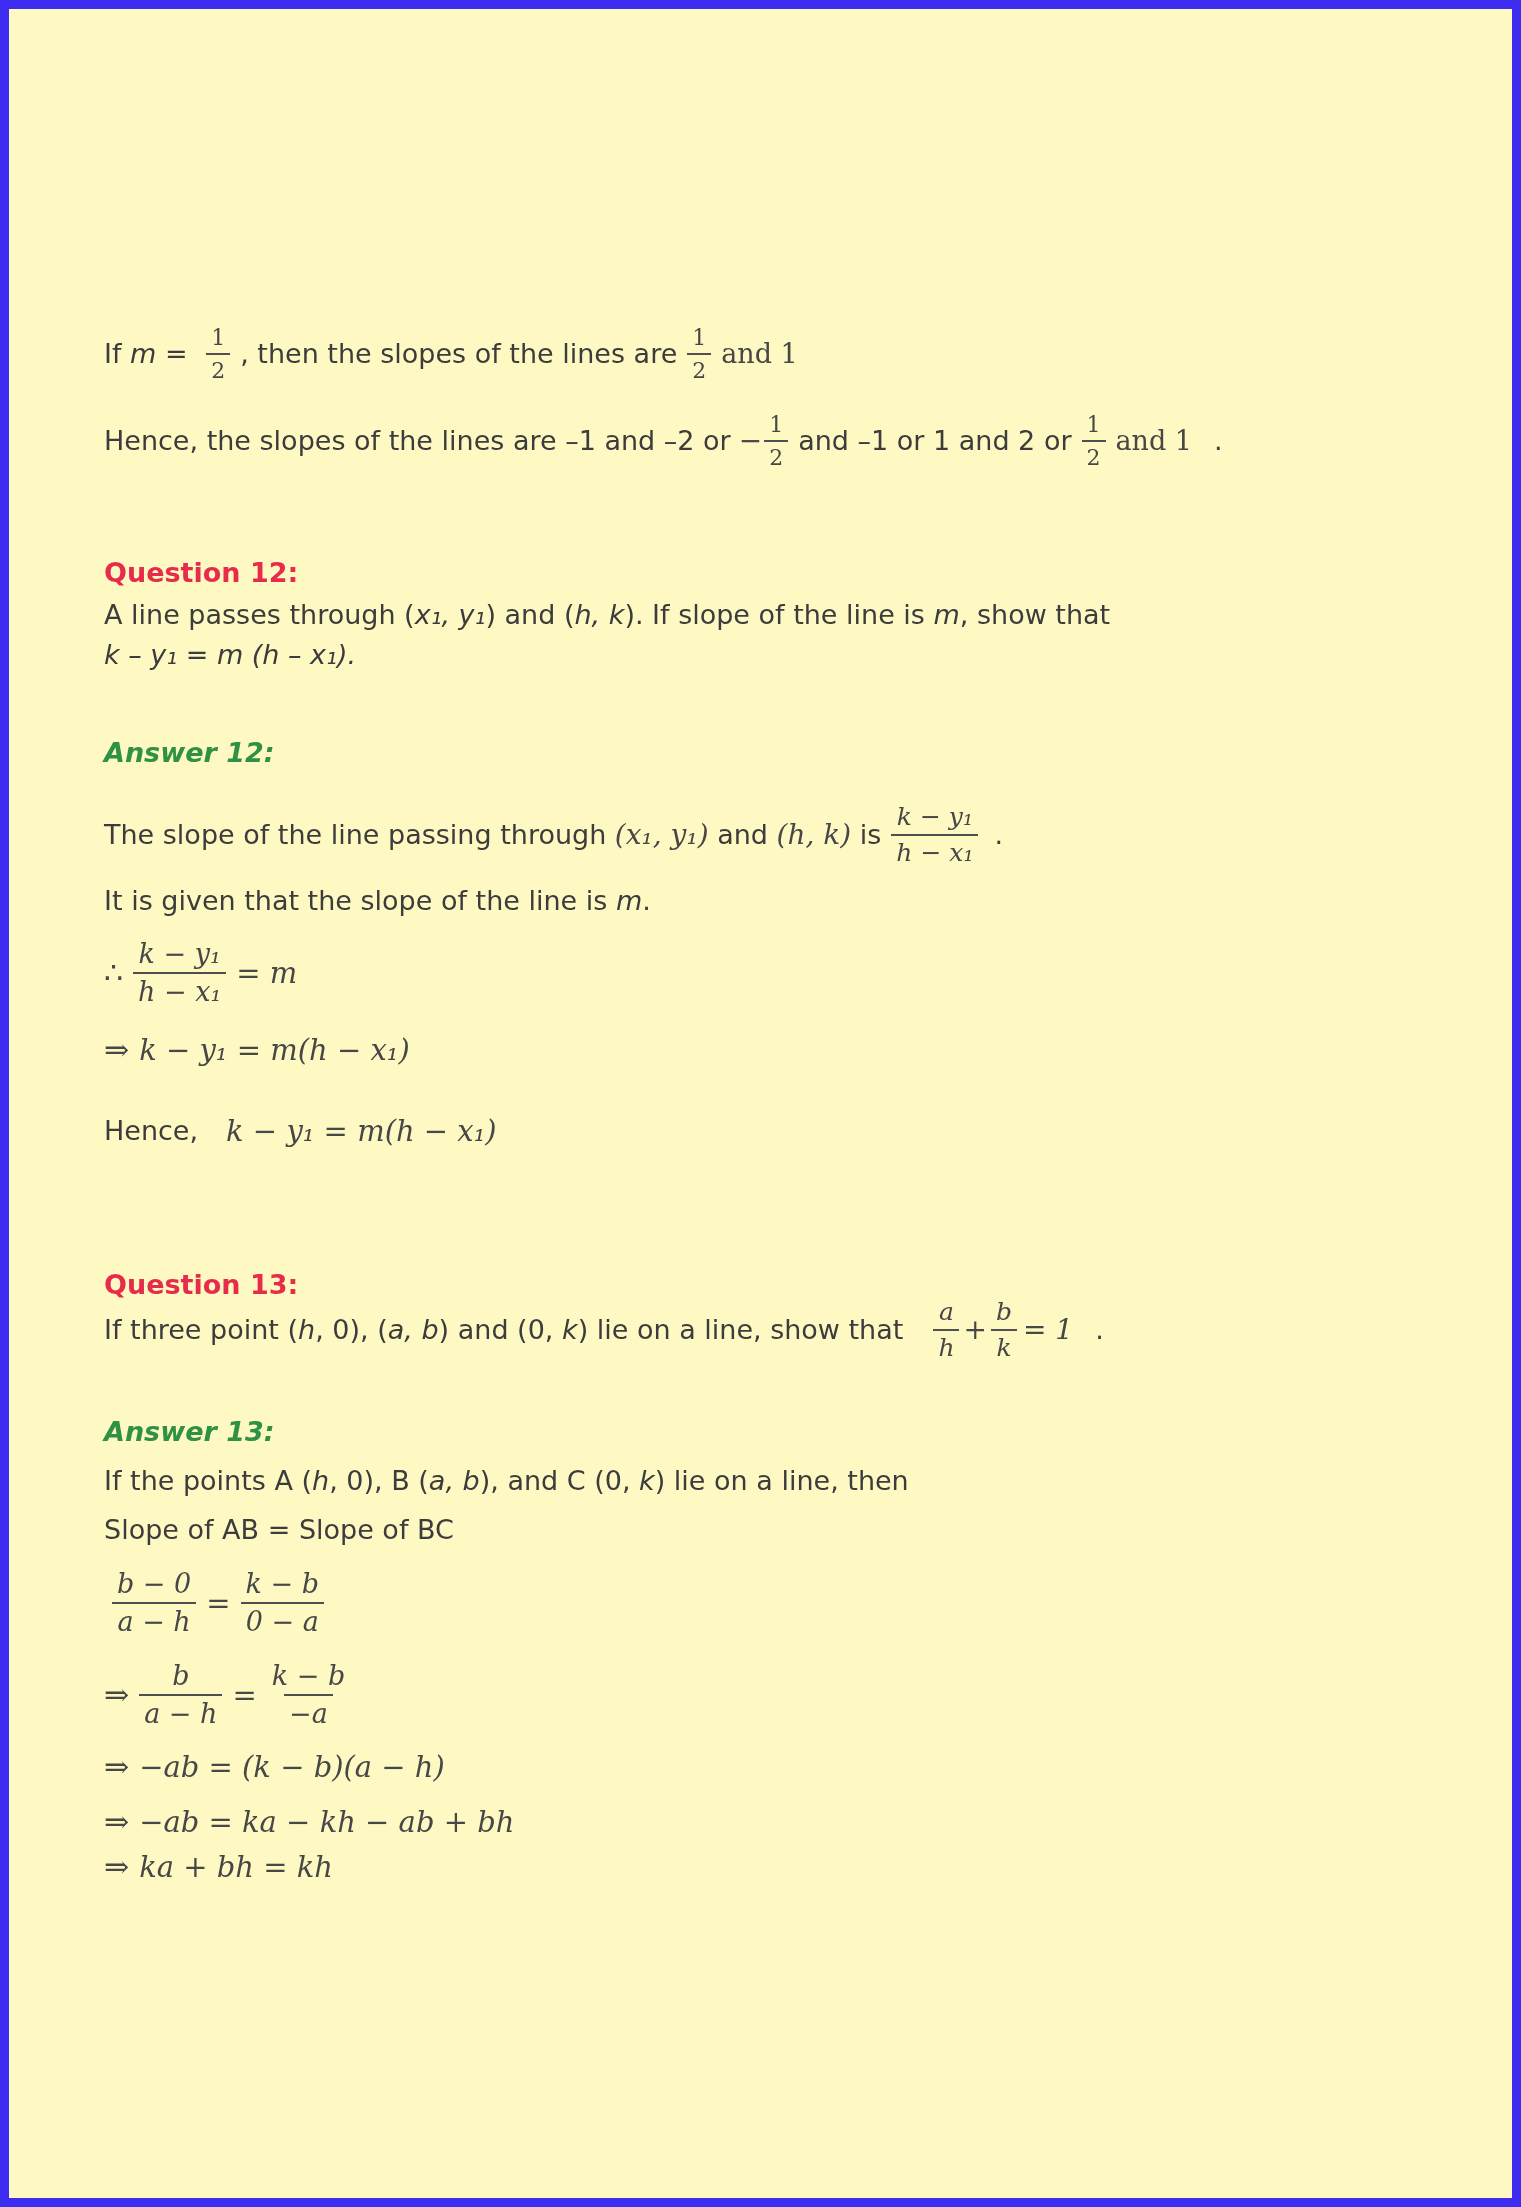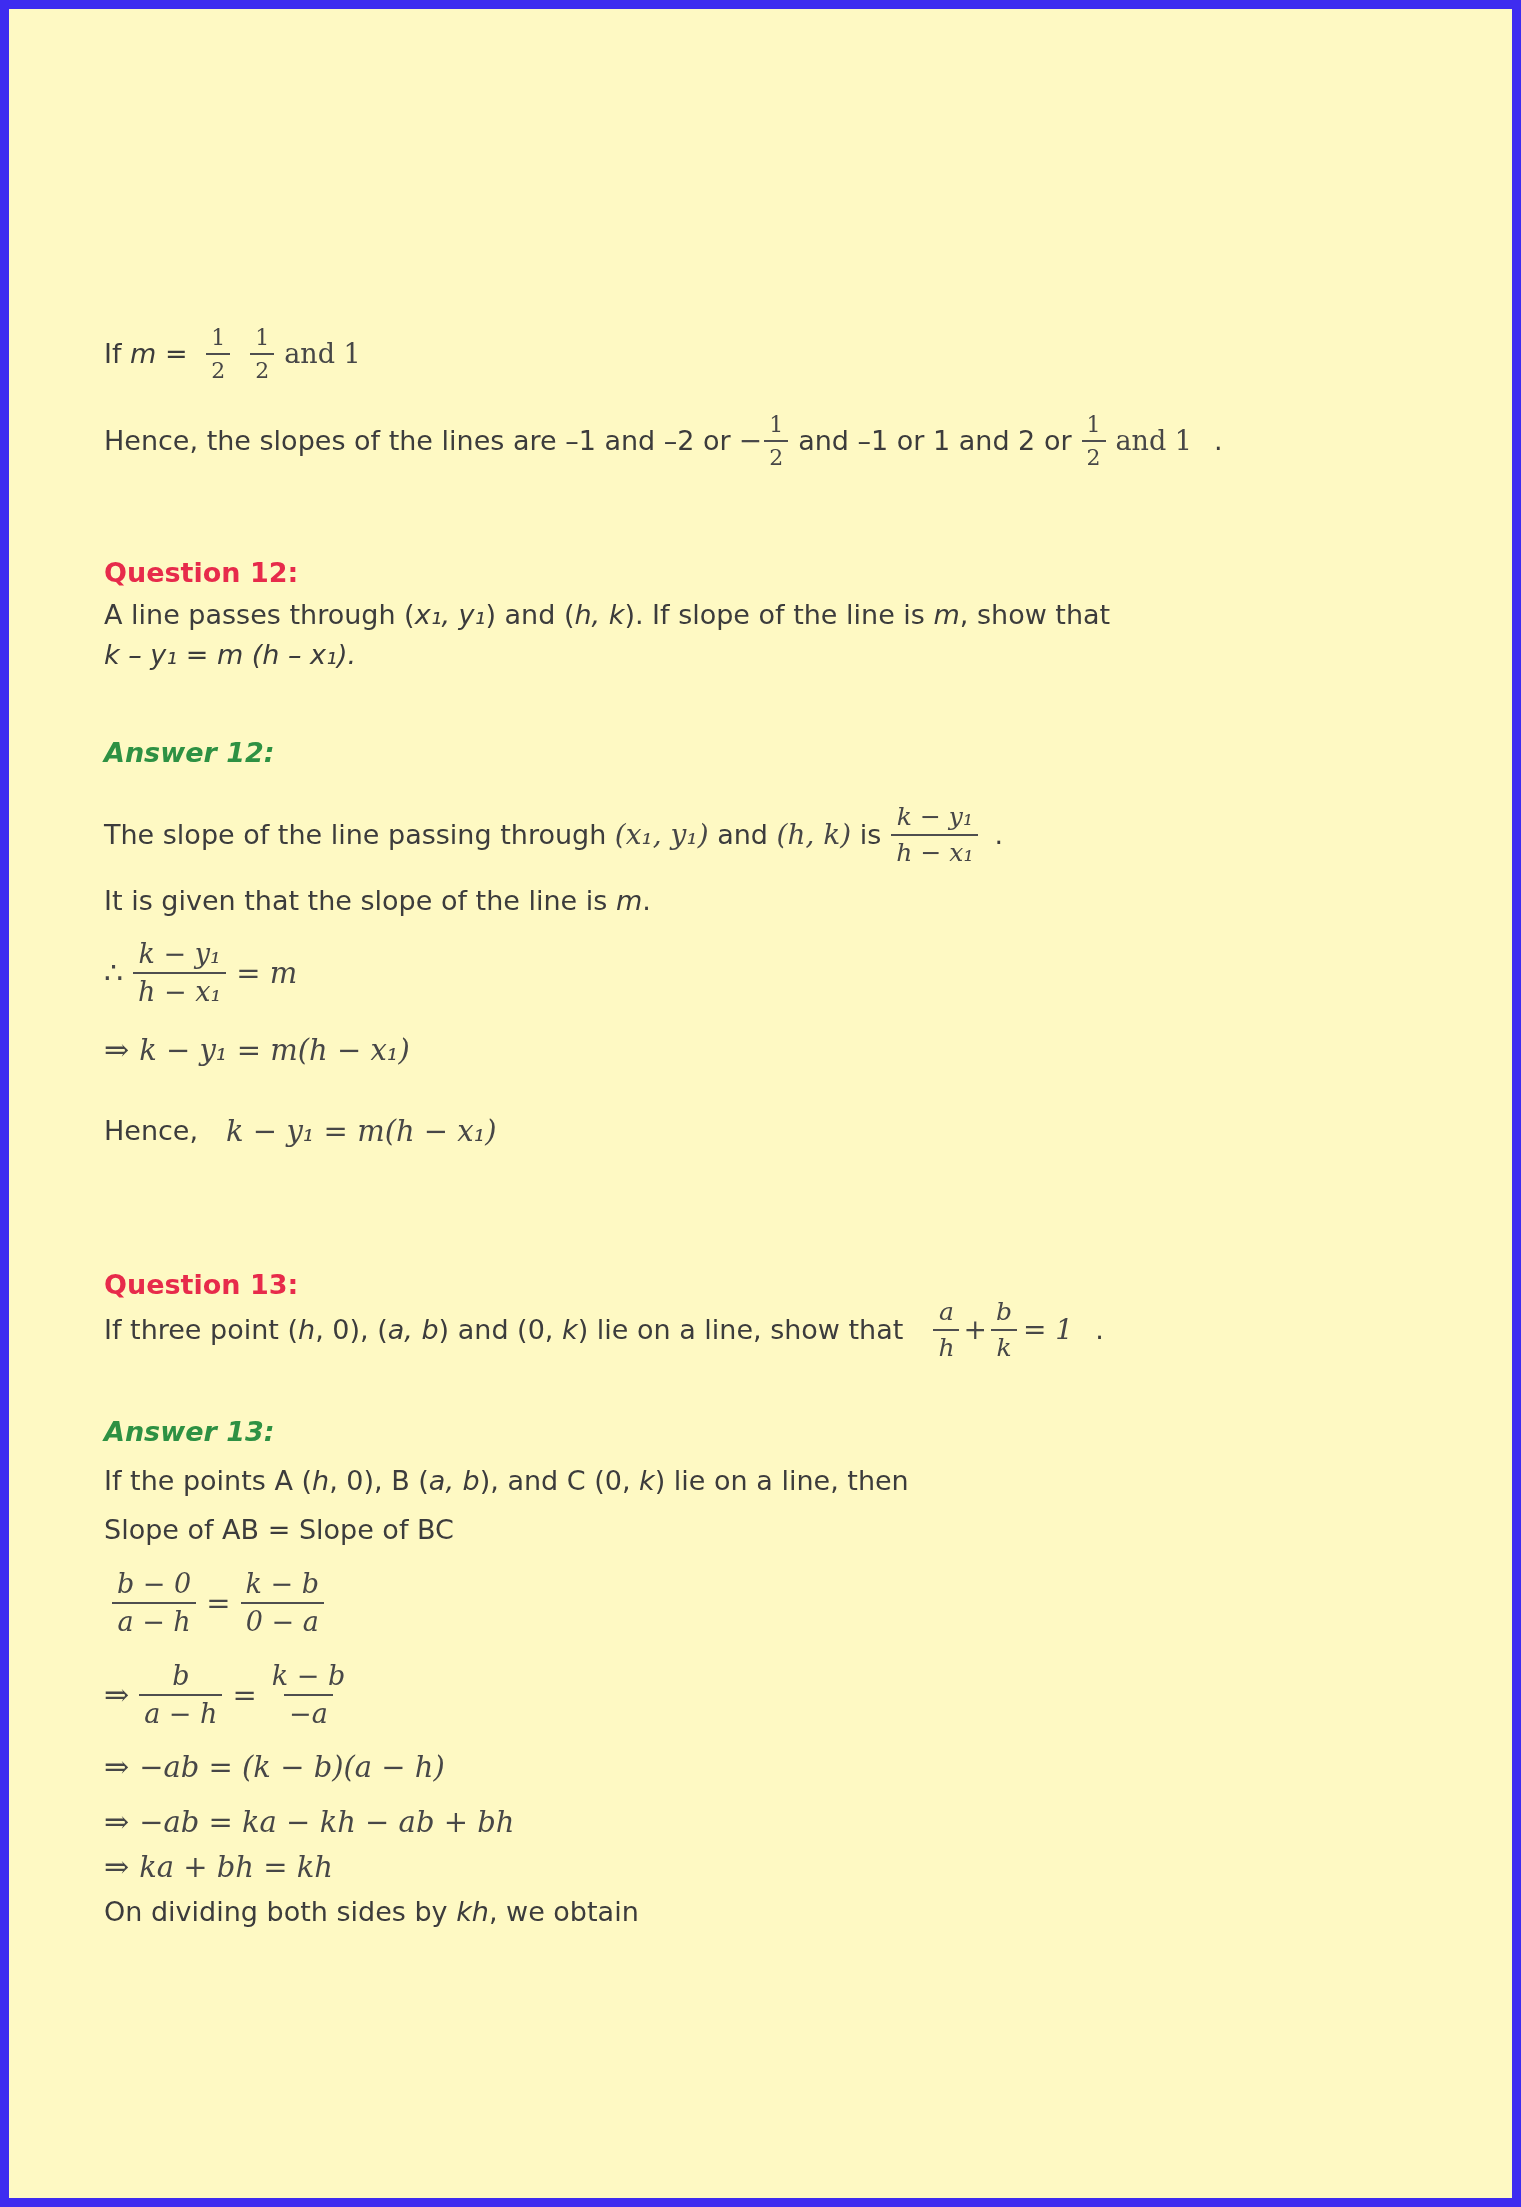--- a/index.html
+++ b/index.html
@@ -41,20 +41,21 @@
   .banner{position:absolute;left:50%;transform:translateX(-50%);top:2046px;}
 </style>
 </head>
 <body>
 
 <div class="page">
 
   <div class="t-line" style="top:308px;height:74px;">
     <span>If </span><span class="ital">m</span><span> = </span>
     <span class="frac frac-sm"><span class="num">1</span><span class="den">2</span></span>
+    <span>, then the slopes of the lines are</span>
     <span class="frac frac-sm"><span class="num">1</span><span class="den">2</span></span>
     <span class="math-md" style="font-style:normal;font-size:27px;">and 1</span>
   </div>
 
   <div class="t-line" style="top:395px;height:74px;">
     <span>Hence, the slopes of the lines are –1 and –2 or</span>
     <span class="math-md" style="margin-left:8px;">−</span>
     <span class="frac frac-sm frac-tight"><span class="num">1</span><span class="den">2</span></span>
     <span>and –1 or 1 and 2 or</span>
     <span class="frac frac-sm"><span class="num">1</span><span class="den">2</span></span>
@@ -128,18 +129,15 @@
     <span class="math">−ab = (k − b)(a − h)</span>
   </div>
   <div class="t-line" style="top:1788px;height:50px;">
     <span class="sym">⇒</span>
     <span class="math">−ab = ka − kh − ab + bh</span>
   </div>
   <div class="t-line" style="top:1833px;height:50px;">
     <span class="sym">⇒</span>
     <span class="math">ka + bh = kh</span>
   </div>
-  <div class="t-line" style="top:1886px;">
-    <span>On dividing both sides by </span><span class="ital">kh</span><span>, we obtain</span>
-  </div>
 
 
 </div>
 
 </body></html>

